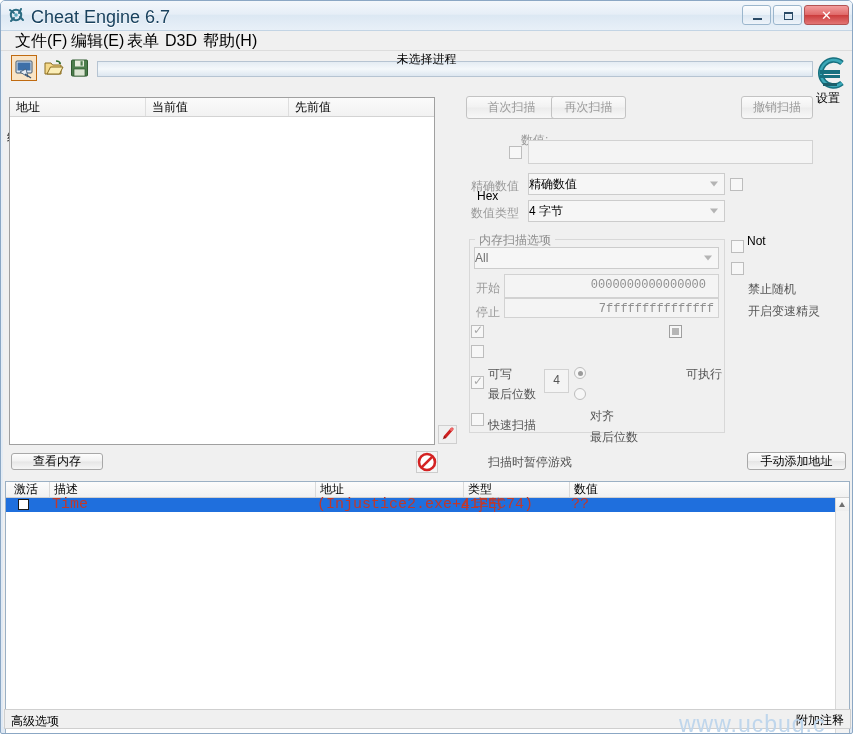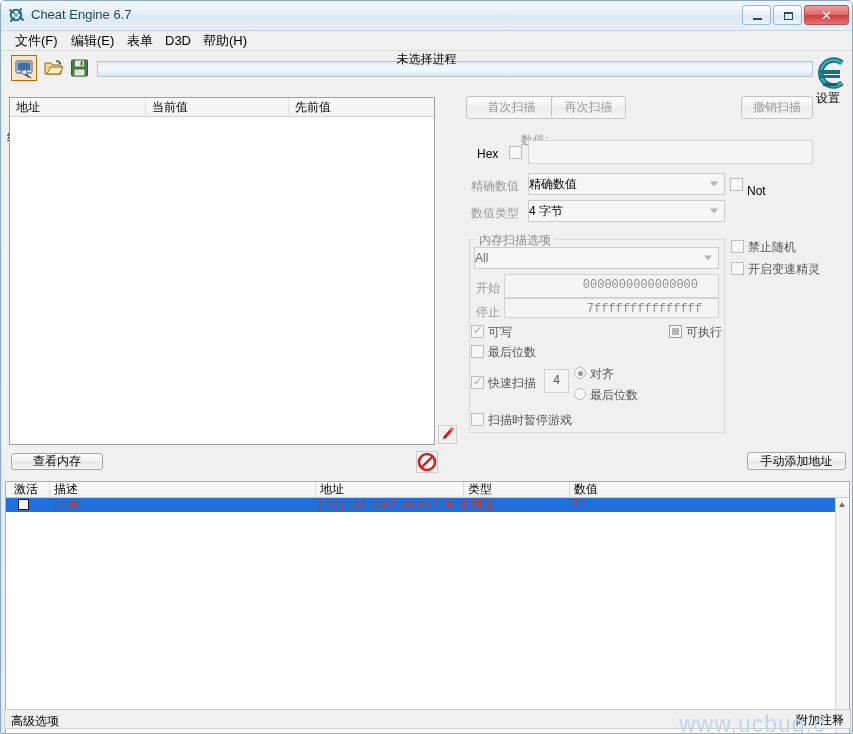--- a/index.html
+++ b/index.html
@@ -27,21 +27,21 @@
     position: absolute; left: 0; top: 0; width: 853px; height: 30px;
     background: linear-gradient(to bottom, #f3f7fb 0%, #e6eef7 45%, #dce8f3 50%, #e8f0f8 100%);
     border-bottom: 1px solid #c3d4e4;
     box-sizing: border-box;
   }
   .title-icon {
     position: absolute; left: 7px; top: 6px; width: 18px; height: 18px;
   }
   .title-text {
     position: absolute; left: 30px; top: 6px;
-    font-size: 13px; color: #18415e;
+    font-size: 18px; color: #18415e;
     font-family: "Liberation Sans", sans-serif;
     text-shadow: 0 1px 0 #fff;
   }
   .winbtns { position: absolute; right: 5px; top: 4px; display: flex; gap: 2px; }
   .winbtn {
     width: 29px; height: 20px; box-sizing: border-box;
     border: 1px solid #9bb6cd; border-radius: 3px;
     background: linear-gradient(to bottom, #fcfdfe 0%, #eaf1f8 48%, #dbe7f2 52%, #eef4fa 100%);
     position: relative;
   }
@@ -65,21 +65,21 @@
   }
   
   .menubar {
     position: absolute; left: 0; top: 30px; width: 853px; height: 20px;
     background: #f0f0f0;
     border-bottom: 1px solid #dcdcdc;
     box-sizing: border-box;
   }
   .menu-item {
     position: absolute; top: 2px; height: 16px; line-height: 16px;
-    padding: 0 6px; font-size: 13px; color: #000; white-space: nowrap;
+    padding: 0 6px; font-size: 16px; color: #000; white-space: nowrap;
   }
   
   .client {
     position: absolute; left: 2px; top: 50px; width: 849px; height: 676px;
     background: #f0f0f0;
     box-sizing: border-box;
   }
   
   .tb-btn {
     position: absolute; top: 54px; width: 26px; height: 26px;
@@ -142,21 +142,21 @@
     font-size: 12px; text-align: center; line-height: 16px; color: #000;
   }
   
   .scanbtn {
     position: absolute; height: 23px; box-sizing: border-box;
     border: 1px solid #c3c3c3; border-radius: 3px;
     background: linear-gradient(to bottom,#fbfbfb 0%,#f2f2f2 48%,#ececec 52%,#f7f7f7 100%);
     font-size: 12px; color: #9a9a9a; text-align: center; line-height: 21px;
   }
   .lbl { position: absolute; font-size: 12px; color: #9a9a9a; }
-  .lbl.dark { color: #000; }
+  .lbl.dark { color: #000; margin-top: 42px; }
   .input-ro {
     position: absolute; box-sizing: border-box;
     border: 1px solid #d2d2d2; background: #f4f4f4;
     font-size: 12px; color: #8f8f8f; line-height: 20px;
   }
   .combo {
     position: absolute; box-sizing: border-box;
     border: 1px solid #cccccc; background: #f6f6f6;
     font-size: 12px; color: #000; line-height: 20px; padding-left: 0;
   }
@@ -209,21 +209,21 @@
     position: absolute; top: 0; height: 15px; line-height: 15px;
     font-size: 12px; color: #000; padding-left: 4px;
     border-right: 1px solid #dadada; box-sizing: border-box;
   }
   .ct-row {
     position: absolute; left: 0; top: 16px; right: 14px; height: 14px;
     background: #1f6fdd;
   }
   .ct-row .cell {
     position: absolute; top: 0; height: 14px; line-height: 14px;
-    font-size: 12px; font-family: "Liberation Mono","DejaVu Sans Mono",monospace;
+    font-size: 15px; font-family: "Liberation Mono","DejaVu Sans Mono",monospace;
     color: #c0392b; white-space: nowrap;
   }
   .ct-row .cell.cjk { font-family: "Liberation Sans", sans-serif; }
   .ct-chk {
     position: absolute; left: 12px; top: 1px; width: 11px; height: 11px;
     box-sizing: border-box; border: 1px solid #1a1a1a; background: #fff;
   }
   .ct-scroll {
     position: absolute; right: 0; top: 16px; width: 14px; bottom: 0;
     background: #f3f3f3; border-left: 1px solid #d8d8d8; box-sizing: border-box;
@@ -366,41 +366,41 @@
   <div class="lbl dark" style="left:476px;top:146px">Hex</div>
   <div class="cb" style="left:508px;top:145px"></div>
   <div class="input-ro" style="left:527px;top:139px;width:285px;height:24px"></div>
 
   <div class="lbl" style="left:470px;top:177px">精确数值</div>
   <div class="combo" style="left:527px;top:172px;width:197px;height:22px">
     <span>精确数值</span>
     <span class="arrow"></span>
   </div>
   <div class="cb" style="left:729px;top:177px"></div>
-  <div class="lbl dark" style="left:746px;top:183px">Not</div>
+  <div class="lbl dark" style="left:746px;top:191px">Not</div>
 
   <div class="lbl" style="left:470px;top:204px">数值类型</div>
   <div class="combo" style="left:527px;top:199px;width:197px;height:22px">
     <span>4 字节</span>
     <span class="arrow"></span>
   </div>
 
   <div class="groupbox" style="left:468px;top:238px;width:256px;height:194px"></div>
   <div class="group-title" style="left:474px;top:231px">内存扫描选项</div>
 
   <div class="combo" style="left:473px;top:246px;width:245px;height:22px;color:#6f6f6f">
     <span>All</span>
     <span class="arrow"></span>
   </div>
 
   <div class="lbl" style="left:475px;top:279px">开始</div>
-  <div class="input-ro" style="left:503px;top:273px;width:215px;height:24px;text-align:right;padding-right:20px;font-family:'Liberation Mono',monospace">0000000000000000</div>
+  <div class="input-ro" style="left:503px;top:273px;width:215px;height:24px;text-align:right;padding-right:12px;font-family:'Liberation Mono',monospace">0000000000000000</div>
 
   <div class="lbl" style="left:475px;top:303px">停止</div>
-  <div class="input-ro" style="left:503px;top:297px;width:215px;height:20px;text-align:right;padding-right:16px;font-family:'Liberation Mono',monospace">7fffffffffffffff</div>
+  <div class="input-ro" style="left:503px;top:297px;width:215px;height:20px;text-align:right;padding-right:4px;font-family:'Liberation Mono',monospace">7fffffffffffffff</div>
 
   <div class="cb checked" style="left:470px;top:324px"></div>
   <div class="lbl dark" style="left:487px;top:323px;color:#555">可写</div>
   <div class="cb grey-filled" style="left:668px;top:324px"></div>
   <div class="lbl dark" style="left:685px;top:323px;color:#555">可执行</div>
 
   <div class="cb" style="left:470px;top:344px"></div>
   <div class="lbl dark" style="left:487px;top:343px;color:#555">最后位数</div>
 
   <div class="cb checked" style="left:470px;top:375px"></div>

